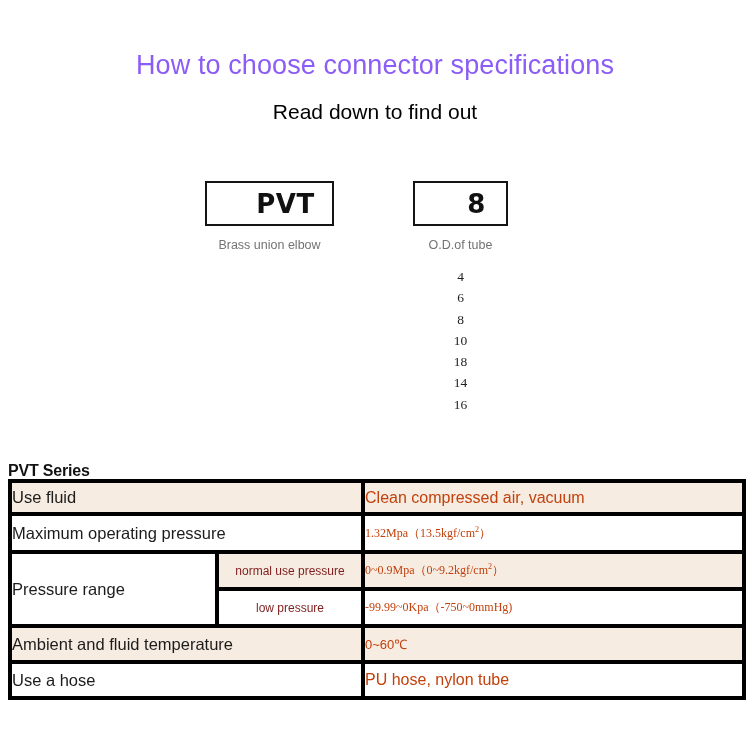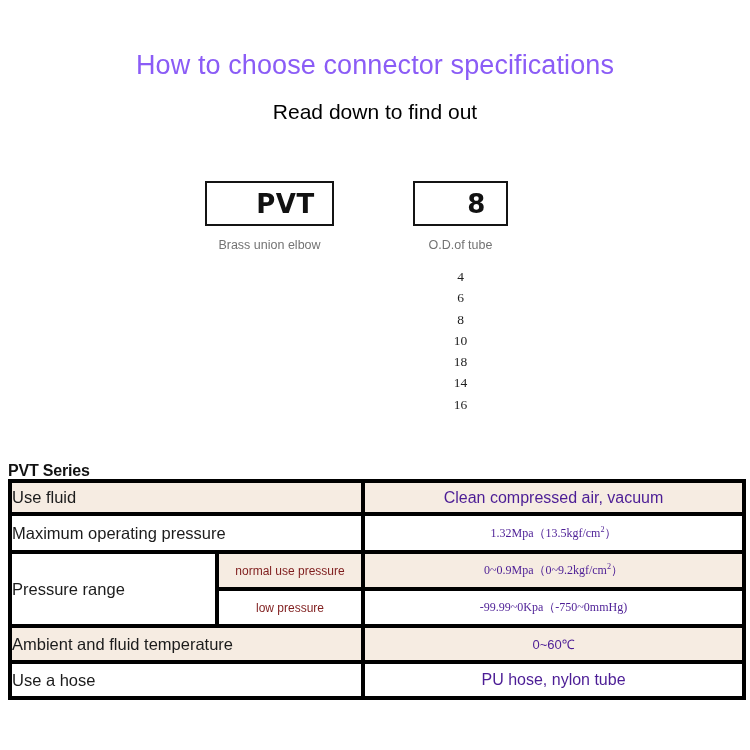--- a/index.html
+++ b/index.html
@@ -135,22 +135,21 @@
     padding-left: 11px;
     color: #1c1c1c;
   }
   .cell-sublabel {
     font-size: 12px;
     text-align: center;
     color: #7f1d1d;
   }
   .cell-value {
     font-size: 16px;
-    text-align: center;
-    color: #4c1d95;
+    color: #c2410c;
   }
   .cell-value.small {
     font-size: 13px;
   }
   .cell-value.serif {
     font-family: "Liberation Serif", serif;
     font-size: 12px;
   }
   .row-tint td { background: #f6ece2; }
   .row-plain td { background: #ffffff; }

